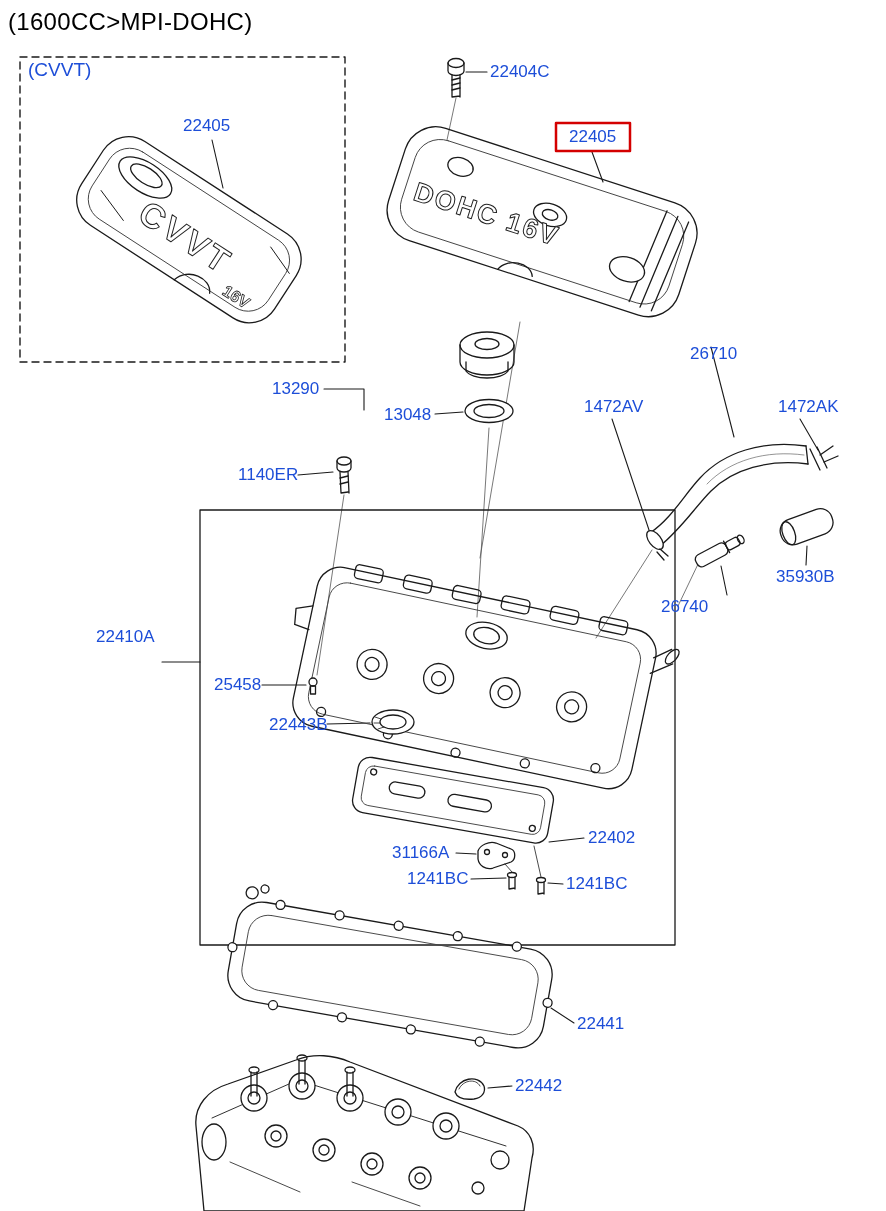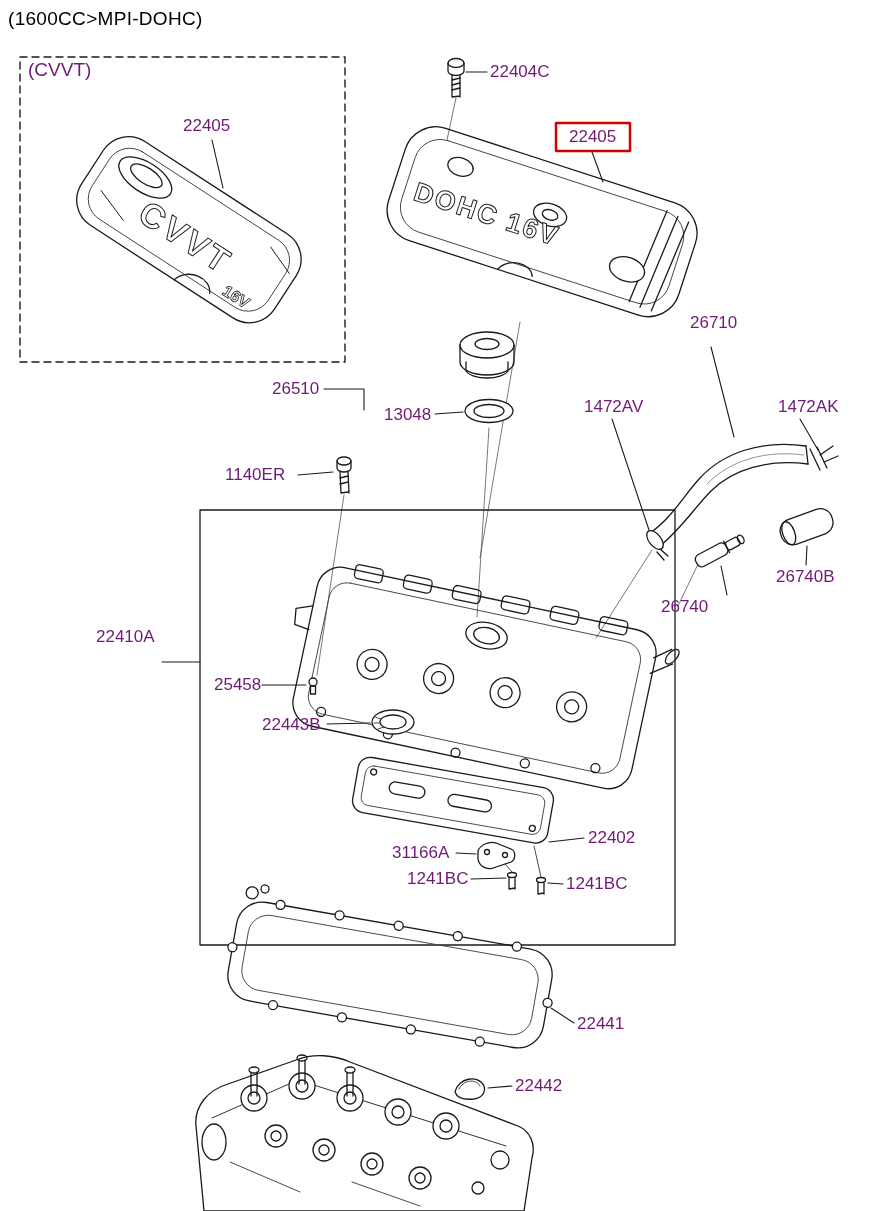--- a/index.html
+++ b/index.html
@@ -3,24 +3,24 @@
 <meta charset="utf-8">
 <style>
   html,body { margin:0; padding:0; background:#ffffff; }
   .stage {
     position:relative; width:886px; height:1211px; overflow:hidden;
     background:#ffffff; font-family:"Liberation Sans", sans-serif; color:#000;
   }
   .stage > svg { position:absolute; left:0; top:0; }
   .lbl {
     position:absolute; font-size:17px; line-height:20px;
-    white-space:nowrap; color:#701a75;
+    white-space:nowrap; color:#1d4ed8;
   }
   .big { font-size:19px; }
-  .title { position:absolute; left:8px; top:8px; font-size:19px; letter-spacing:0.3px; }
+  .title { position:absolute; left:8px; top:8px; font-size:24px; letter-spacing:0.3px; }
 </style>
 </head>
 <body>
 
 <div class="stage">
 
   <svg width="886" height="1211" viewBox="0 0 886 1211" fill="none" stroke="#1a1a1a" stroke-width="1.3" stroke-linecap="round" stroke-linejoin="round">
 
     <g stroke="#555" stroke-width="0.8">
       <line x1="456" y1="98" x2="447" y2="140"></line>
@@ -272,31 +272,31 @@
       <path d="M230,1162 L300,1192 M352,1182 L420,1206" stroke-width="0.8"></path>
     </g>
   </svg>
 
   <div class="title">(1600CC&gt;MPI-DOHC)</div>
   <div class="lbl big" style="left:28px;top:60px">(CVVT)</div>
 
   <div class="lbl" style="left:183px;top:116px">22405</div>
   <div class="lbl" style="left:490px;top:62px">22404C</div>
   <div class="lbl" style="left:569px;top:127px">22405</div>
-  <div class="lbl" style="left:690px;top:313px">26710</div>
-  <div class="lbl" style="left:272px;top:379px">26510</div>
+  <div class="lbl" style="left:690px;top:344px">26710</div>
+  <div class="lbl" style="left:272px;top:379px">13290</div>
   <div class="lbl" style="left:384px;top:405px">13048</div>
   <div class="lbl" style="left:584px;top:397px">1472AV</div>
   <div class="lbl" style="left:778px;top:397px">1472AK</div>
-  <div class="lbl" style="left:225px;top:465px">1140ER</div>
-  <div class="lbl" style="left:776px;top:567px">26740B</div>
+  <div class="lbl" style="left:238px;top:465px">1140ER</div>
+  <div class="lbl" style="left:776px;top:567px">35930B</div>
   <div class="lbl" style="left:661px;top:597px">26740</div>
   <div class="lbl" style="left:96px;top:627px">22410A</div>
   <div class="lbl" style="left:214px;top:675px">25458</div>
-  <div class="lbl" style="left:262px;top:715px">22443B</div>
+  <div class="lbl" style="left:269px;top:715px">22443B</div>
   <div class="lbl" style="left:588px;top:828px">22402</div>
   <div class="lbl" style="left:392px;top:843px">31166A</div>
   <div class="lbl" style="left:407px;top:869px">1241BC</div>
   <div class="lbl" style="left:566px;top:874px">1241BC</div>
   <div class="lbl" style="left:577px;top:1014px">22441</div>
   <div class="lbl" style="left:515px;top:1076px">22442</div>
 
 </div>
 
 </body></html>

